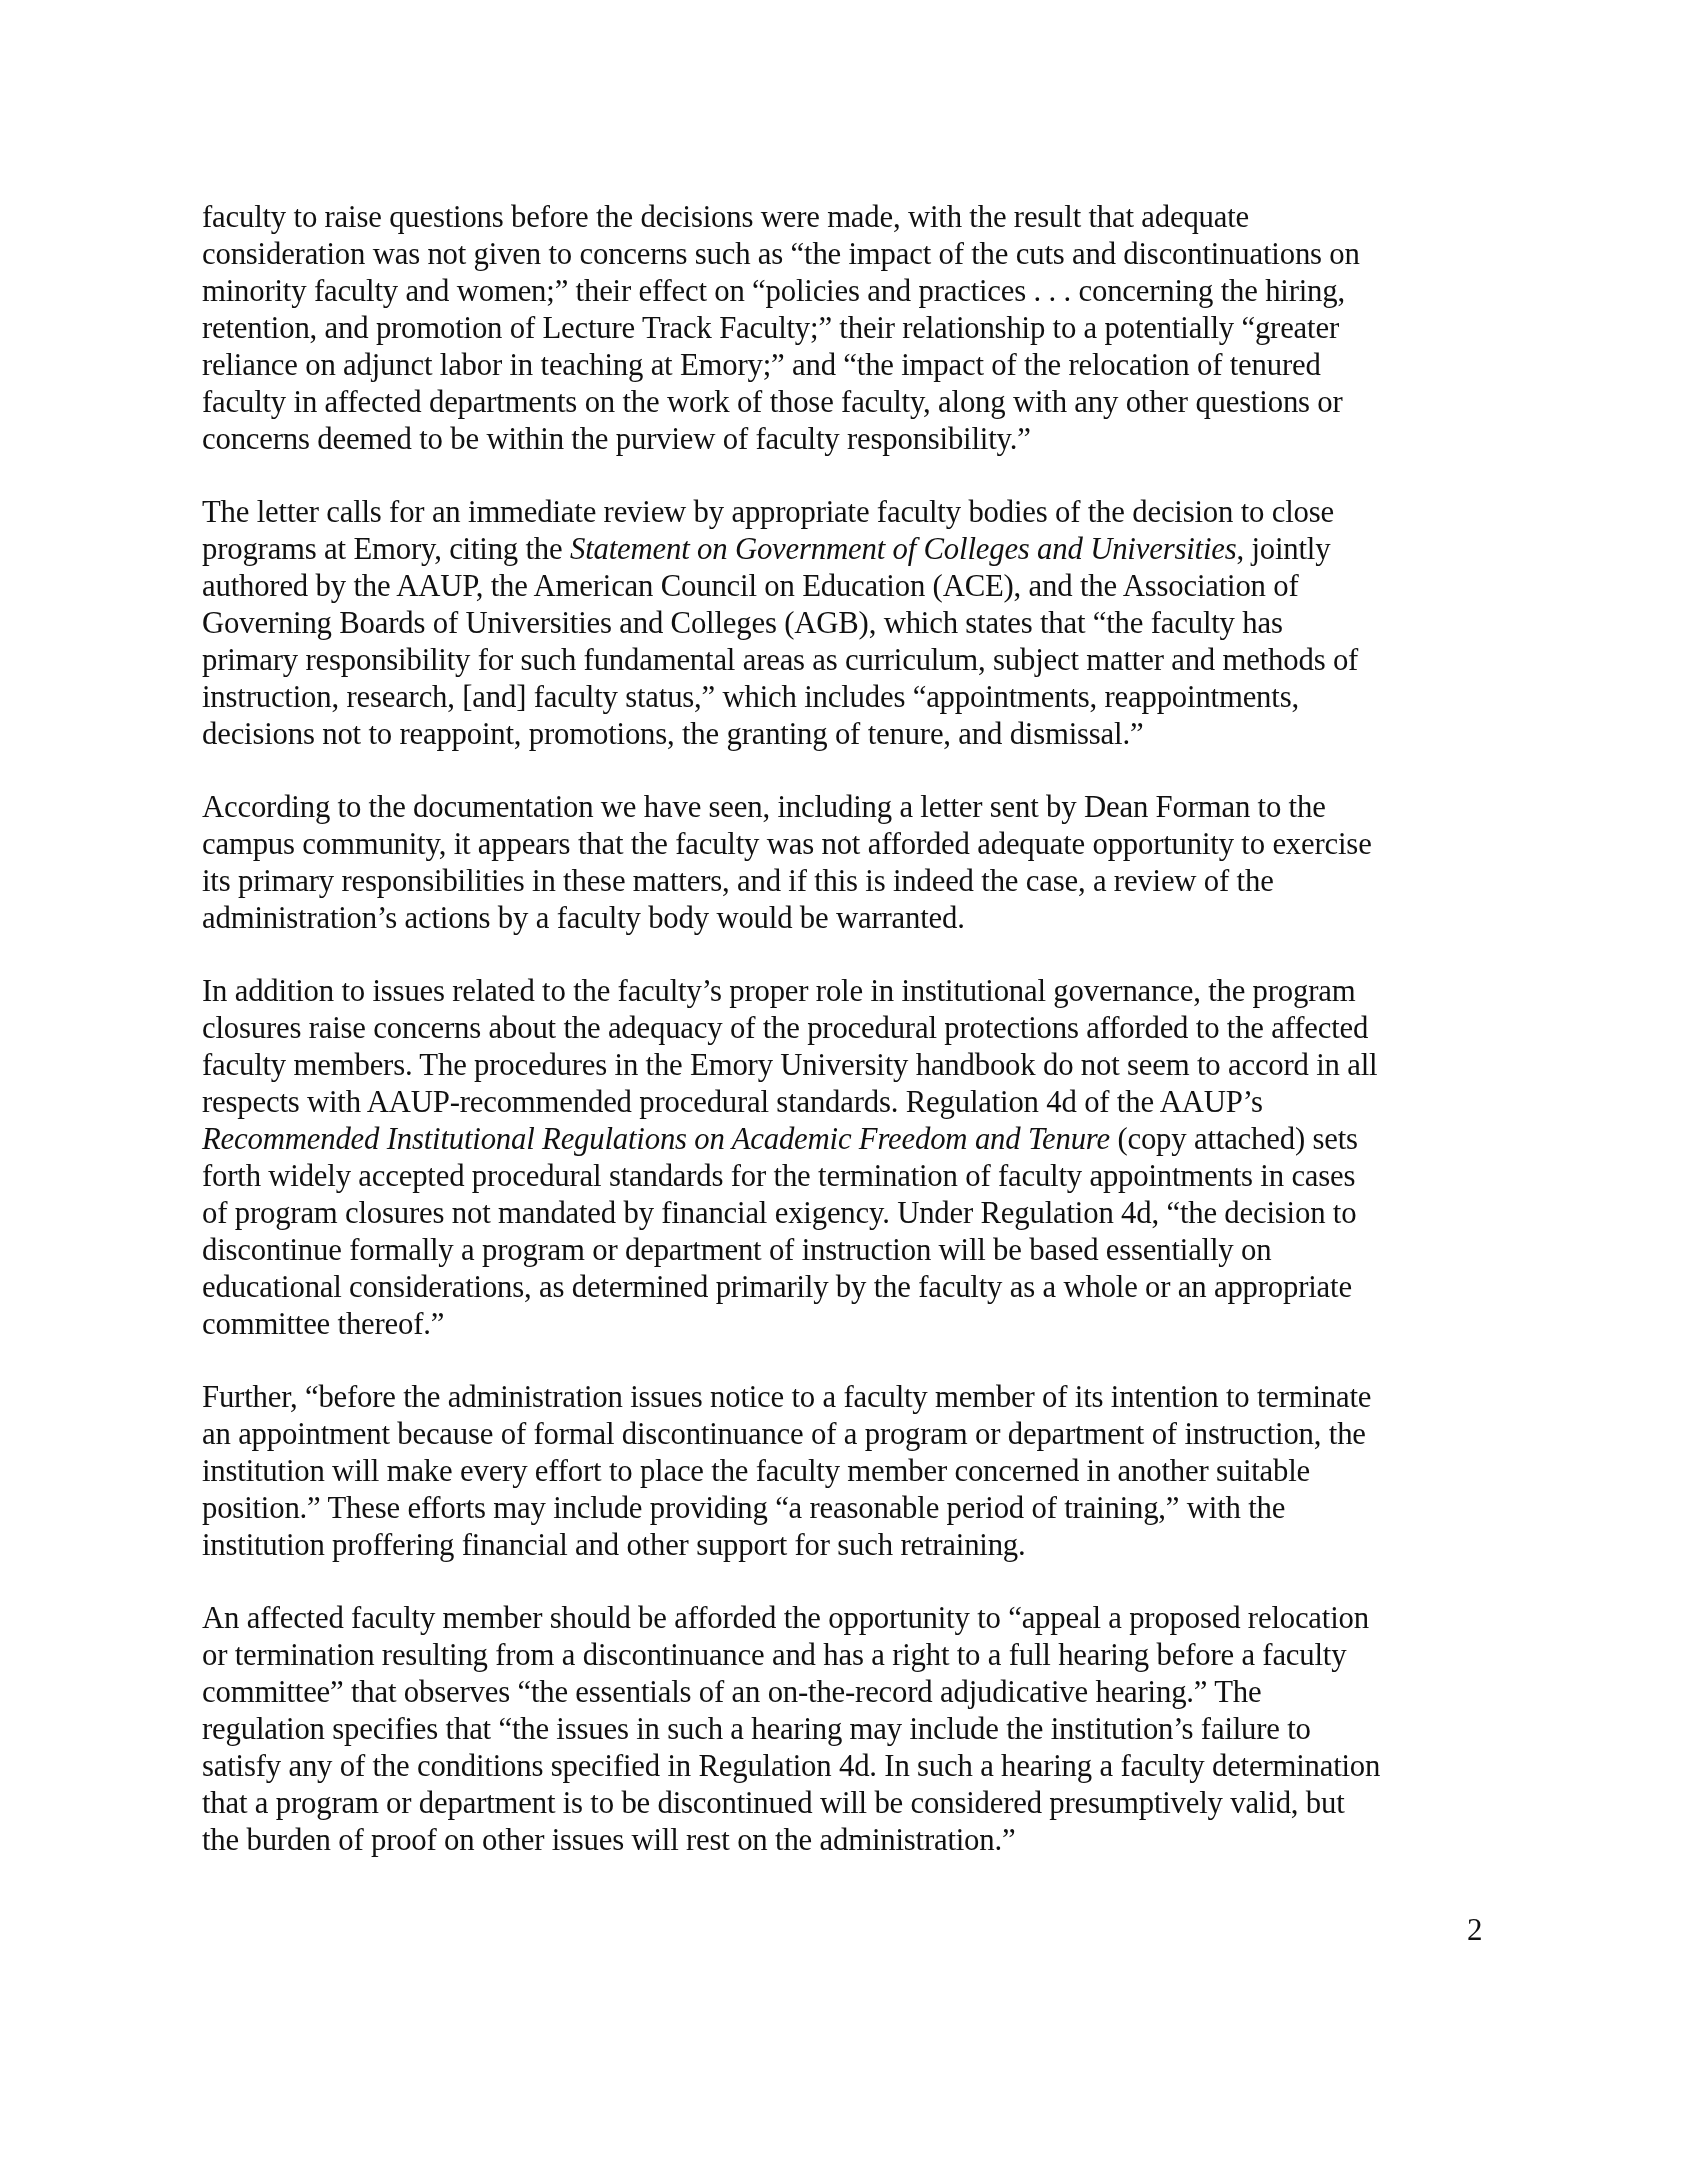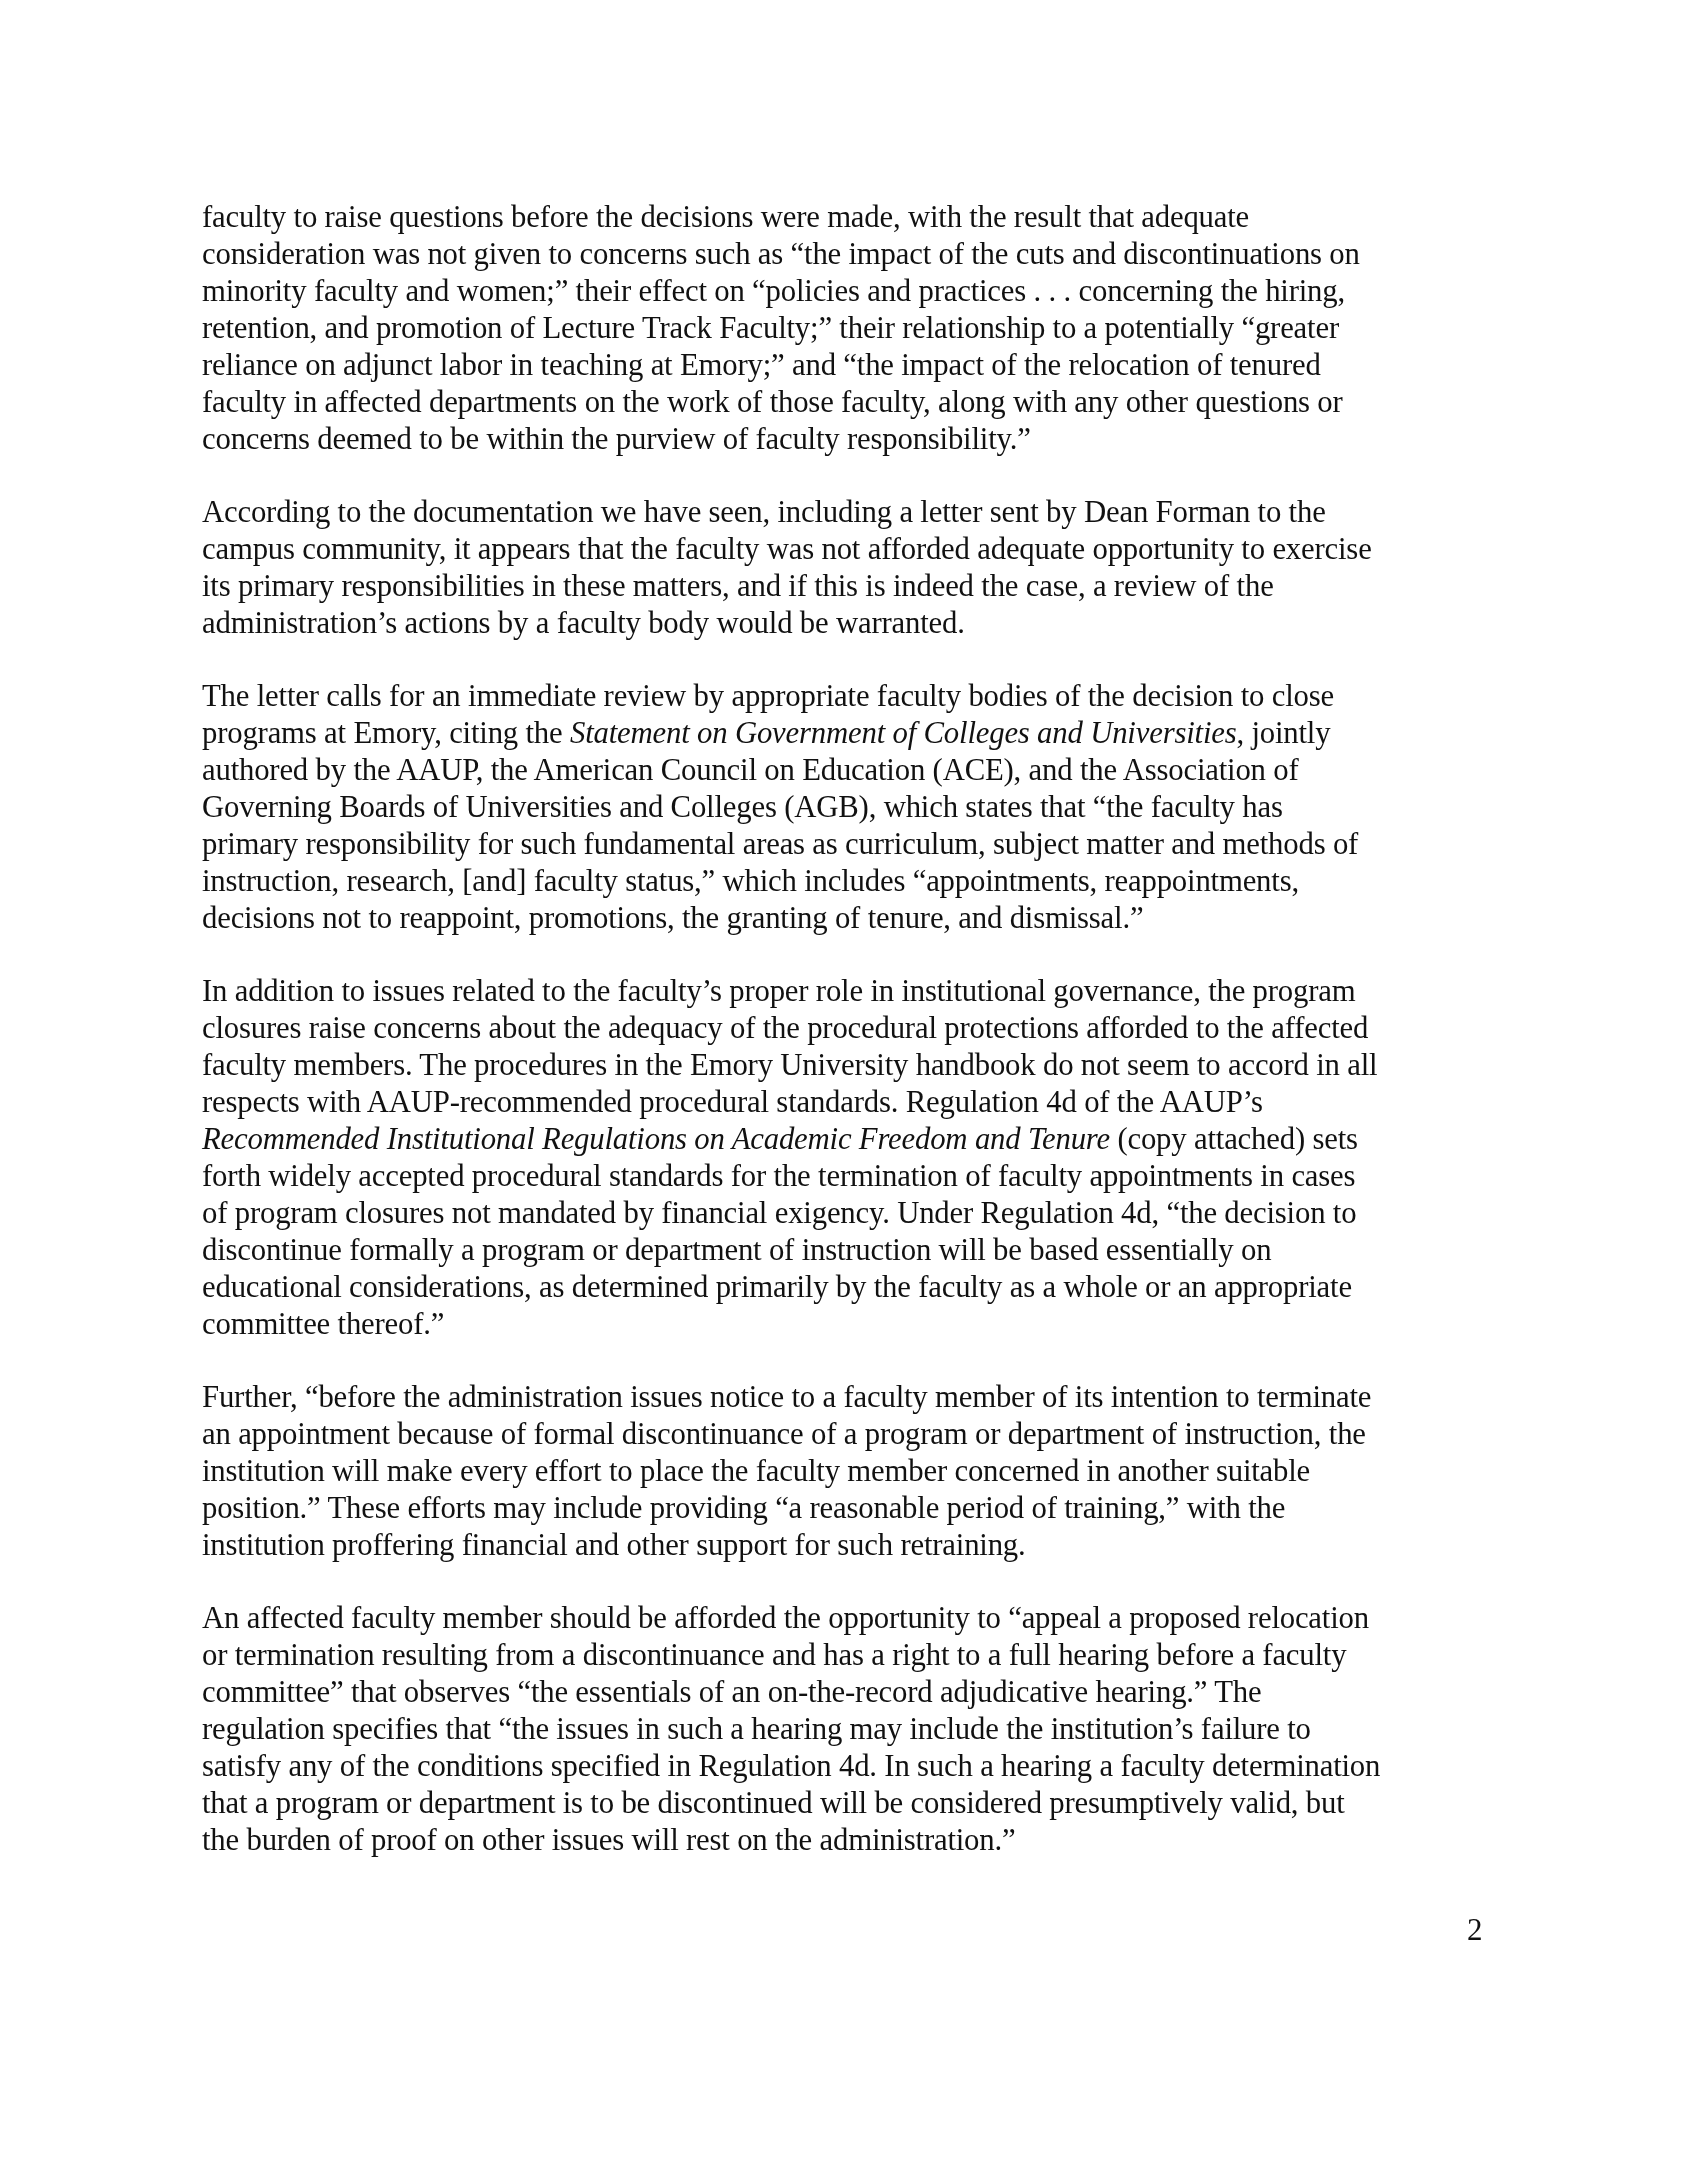--- a/index.html
+++ b/index.html
@@ -56,33 +56,33 @@
       <p class="para">
         <span class="line" style="transform: scaleX(0.9925);"><span>faculty to raise questions before the decisions were made, with the result that adequate</span></span>
         <span class="line" style="transform: scaleX(0.9925);"><span>consideration was not given to concerns such as “the impact of the cuts and discontinuations on</span></span>
         <span class="line" style="transform: scaleX(0.9925);"><span>minority faculty and women;” their effect on “policies and practices . . . concerning the hiring,</span></span>
         <span class="line" style="transform: scaleX(0.9925);"><span>retention, and promotion of Lecture Track Faculty;” their relationship to a potentially “greater</span></span>
         <span class="line" style="transform: scaleX(0.9925);"><span>reliance on adjunct labor in teaching at Emory;” and “the impact of the relocation of tenured</span></span>
         <span class="line" style="transform: scaleX(0.9925);"><span>faculty in affected departments on the work of those faculty, along with any other questions or</span></span>
         <span class="line" style="transform: scaleX(0.9925);"><span>concerns deemed to be within the purview of faculty responsibility.”</span></span>
       </p>
       <p class="para">
-        <span class="line" style="transform: scaleX(0.9925);"><span>According to the documentation we have seen, including a letter sent by Dean Forman to the</span></span>
-        <span class="line" style="transform: scaleX(0.9925);"><span>campus community, it appears that the faculty was not afforded adequate opportunity to exercise</span></span>
-        <span class="line" style="transform: scaleX(0.9925);"><span>its primary responsibilities in these matters, and if this is indeed the case, a review of the</span></span>
-        <span class="line" style="transform: scaleX(0.9925);"><span>administration’s actions by a faculty body would be warranted.</span></span>
-      </p>
-      <p class="para">
         <span class="line" style="transform: scaleX(0.9925);"><span>The letter calls for an immediate review by appropriate faculty bodies of the decision to close</span></span>
         <span class="line" style="transform: scaleX(0.9925);"><span>programs at Emory, citing the </span><i>Statement on Government of Colleges and Universities</i><span>, jointly</span></span>
         <span class="line" style="transform: scaleX(0.9925);"><span>authored by the AAUP, the American Council on Education (ACE), and the Association of</span></span>
         <span class="line" style="transform: scaleX(0.9925);"><span>Governing Boards of Universities and Colleges (AGB), which states that “the faculty has</span></span>
         <span class="line" style="transform: scaleX(0.9925);"><span>primary responsibility for such fundamental areas as curriculum, subject matter and methods of</span></span>
         <span class="line" style="transform: scaleX(0.9925);"><span>instruction, research, [and] faculty status,” which includes “appointments, reappointments,</span></span>
         <span class="line" style="transform: scaleX(0.9925);"><span>decisions not to reappoint, promotions, the granting of tenure, and dismissal.”</span></span>
+      </p>
+      <p class="para">
+        <span class="line" style="transform: scaleX(0.9925);"><span>According to the documentation we have seen, including a letter sent by Dean Forman to the</span></span>
+        <span class="line" style="transform: scaleX(0.9925);"><span>campus community, it appears that the faculty was not afforded adequate opportunity to exercise</span></span>
+        <span class="line" style="transform: scaleX(0.9925);"><span>its primary responsibilities in these matters, and if this is indeed the case, a review of the</span></span>
+        <span class="line" style="transform: scaleX(0.9925);"><span>administration’s actions by a faculty body would be warranted.</span></span>
       </p>
       <p class="para">
         <span class="line" style="transform: scaleX(0.9925);"><span>In addition to issues related to the faculty’s proper role in institutional governance, the program</span></span>
         <span class="line" style="transform: scaleX(0.9925);"><span>closures raise concerns about the adequacy of the procedural protections afforded to the affected</span></span>
         <span class="line" style="transform: scaleX(0.9925);"><span>faculty members. The procedures in the Emory University handbook do not seem to accord in all</span></span>
         <span class="line" style="transform: scaleX(0.9925);"><span>respects with AAUP-recommended procedural standards. Regulation 4d of the AAUP’s</span></span>
         <span class="line" style="transform: scaleX(0.9925);"><i>Recommended Institutional Regulations on Academic Freedom and Tenure</i><span> (copy attached) sets</span></span>
         <span class="line" style="transform: scaleX(0.9925);"><span>forth widely accepted procedural standards for the termination of faculty appointments in cases</span></span>
         <span class="line" style="transform: scaleX(0.9925);"><span>of program closures not mandated by financial exigency. Under Regulation 4d, “the decision to</span></span>
         <span class="line" style="transform: scaleX(0.9925);"><span>discontinue formally a program or department of instruction will be based essentially on</span></span>

